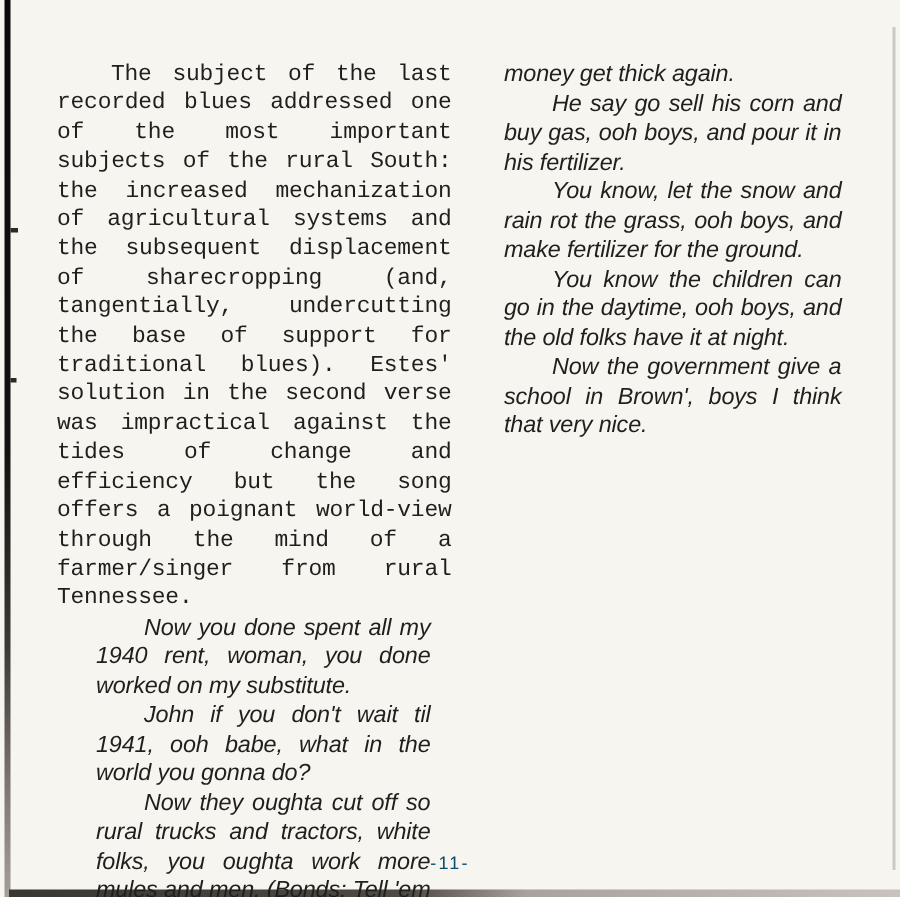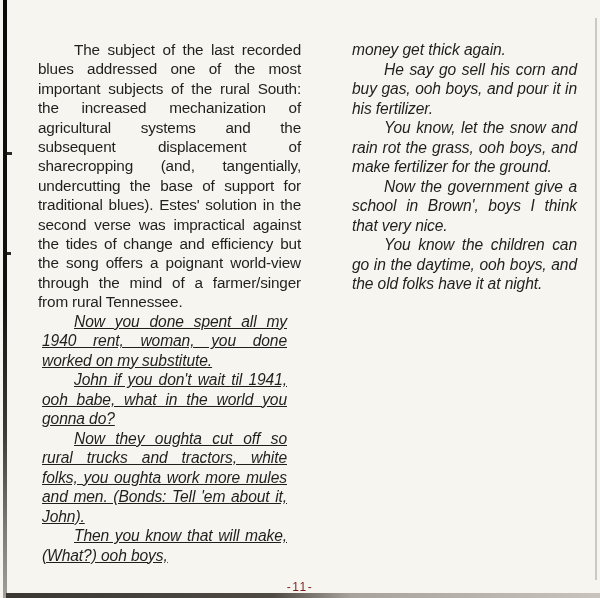--- a/index.html
+++ b/index.html
@@ -37,47 +37,48 @@
   }
   .edge-right {
     position: absolute;
     right: 3px; top: 18px;
     width: 2px; height: 562px;
     background: #cdc9c2;
   }
   
   .col { position: absolute; top: 40px; }
   .col-left  { left: 38px;  width: 263px; }
-  .col-right { left: 352px; width: 225px; }
+  .col-right { left: 336px; width: 225px; }
   p { margin: 0; }
   .prose {
     font-size: 15.3px;
     line-height: 19.4px;
     text-align: justify;
     text-indent: 36px;
     letter-spacing: -0.15px;
+    font-family: Liberation Mono, monospace;
   }
   .verse {
     font-style: italic;
     font-size: 15.6px;
     line-height: 19.5px;
     text-align: justify;
     text-indent: 32px;
     letter-spacing: -0.1px;
   }
-  .col-left .verse { margin-left: 4px; margin-right: 14px; text-decoration: underline; }
+  .col-left .verse { margin-left: 26px; margin-right: 14px; }
   .verse.continuation { text-indent: 0; }
   .page-number {
     position: absolute;
     left: 0; right: 0;
-    bottom: 4px;
+    bottom: 16px;
     text-align: center;
     font-size: 12px;
     letter-spacing: 1.5px;
-    color: #7f1d1d;
+    color: #0c4a6e;
   }
 </style>
 </head>
 <body>
 
 <div class="page">
 
   <div class="edge-left"></div>
   <div class="edge-tick t1"></div>
   <div class="edge-tick t2"></div>
@@ -89,19 +90,19 @@
     <p class="verse">Now you done spent all my 1940 rent, woman, you done worked on my substitute.</p>
     <p class="verse">John if you don't wait til 1941, ooh babe, what in the world you gonna do?</p>
     <p class="verse">Now they oughta cut off so rural trucks and tractors, white folks, you oughta work more mules and men. (Bonds: Tell 'em about it, John).</p>
     <p class="verse">Then you know that will make, (What?) ooh boys,</p>
   </div>
 
   <div class="col col-right">
     <p class="verse continuation">money get thick again.</p>
     <p class="verse">He say go sell his corn and buy gas, ooh boys, and pour it in his fertilizer.</p>
     <p class="verse">You know, let the snow and rain rot the grass, ooh boys, and make fertilizer for the ground.</p>
+    <p class="verse">You know the children can go in the daytime, ooh boys, and the old folks have it at night.</p>
     <p class="verse">Now the government give a school in Brown', boys I think that very nice.</p>
-    <p class="verse">You know the children can go in the daytime, ooh boys, and the old folks have it at night.</p>
   </div>
 
   <div class="page-number">-11-</div>
 
 </div>
 
 </body></html>

